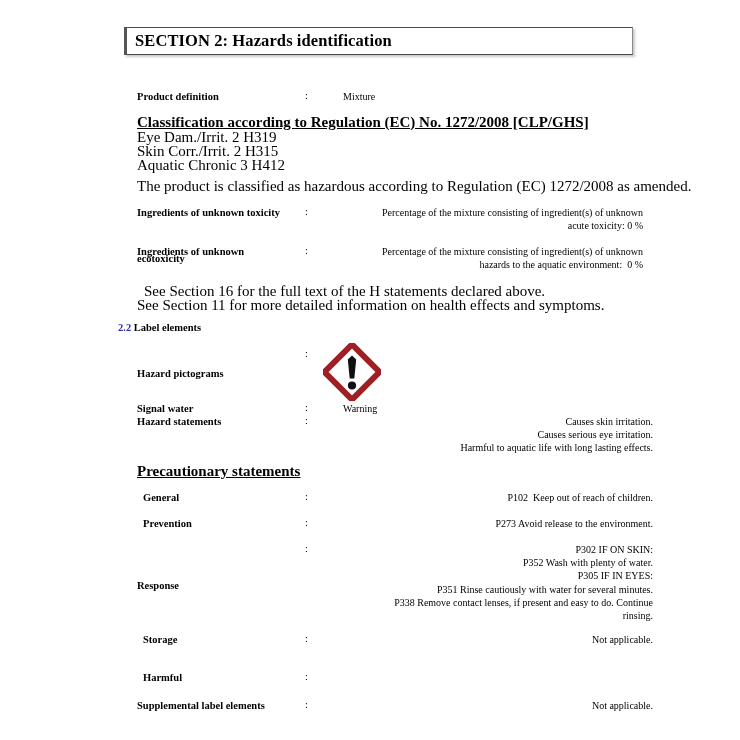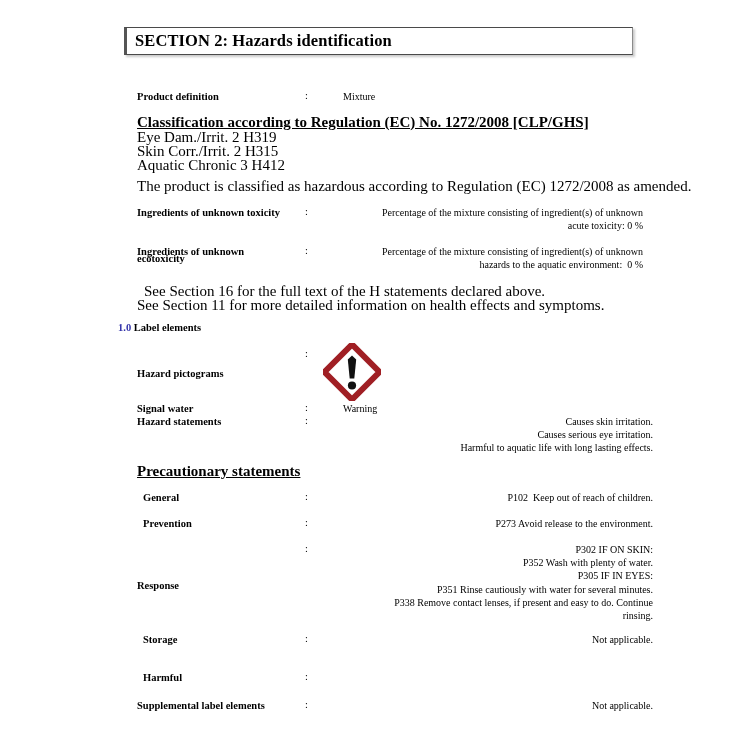--- a/index.html
+++ b/index.html
@@ -132,21 +132,21 @@
   <div class="label" style="left:137px; top:245px;">Ingredients of unknown</div>
   <div class="label" style="left:137px; top:252px;">ecotoxicity</div>
   <div class="colon" style="top:245px;">:</div>
   <div class="value" style="top:245px; width:300px;">Percentage of the mixture consisting of ingredient(s) of unknown
 hazards to the aquatic environment:  0 %</div>
 
   <div class="t" style="left:144px; top:285px;">See Section 16 for the full text of the H statements declared above.</div>
   <div class="t" style="left:137px; top:299px;">See Section 11 for more detailed information on health effects and symptoms.</div>
 
   <div class="subhead" style="left:118px; top:322px;">
-    <span class="num">1.0</span><span class="txt">&nbsp;</span><span class="txt">Label elements</span>
+    <span class="num">2.2</span><span class="txt">&nbsp;</span><span class="txt">Label elements</span>
   </div>
 
   <div class="label" style="left:137px; top:348px;margin-top:19px;">Hazard pictograms</div>
   <div class="colon" style="top:348px;">:</div>
 
   <div class="pictogram">
     <svg width="58" height="58" viewBox="0 0 58 58" xmlns="http://www.w3.org/2000/svg">
       <polygon points="29,1.5 56.5,29 29,56.5 1.5,29" fill="#ffffff" stroke="#a01f24" stroke-width="6" stroke-linejoin="miter"></polygon>
       <polygon points="29,12.5 33.2,16.5 31.3,35.5 26.7,35.5 24.8,16.5" fill="#111111"></polygon>
       <circle cx="29" cy="42.5" r="4.1" fill="#111111"></circle>

